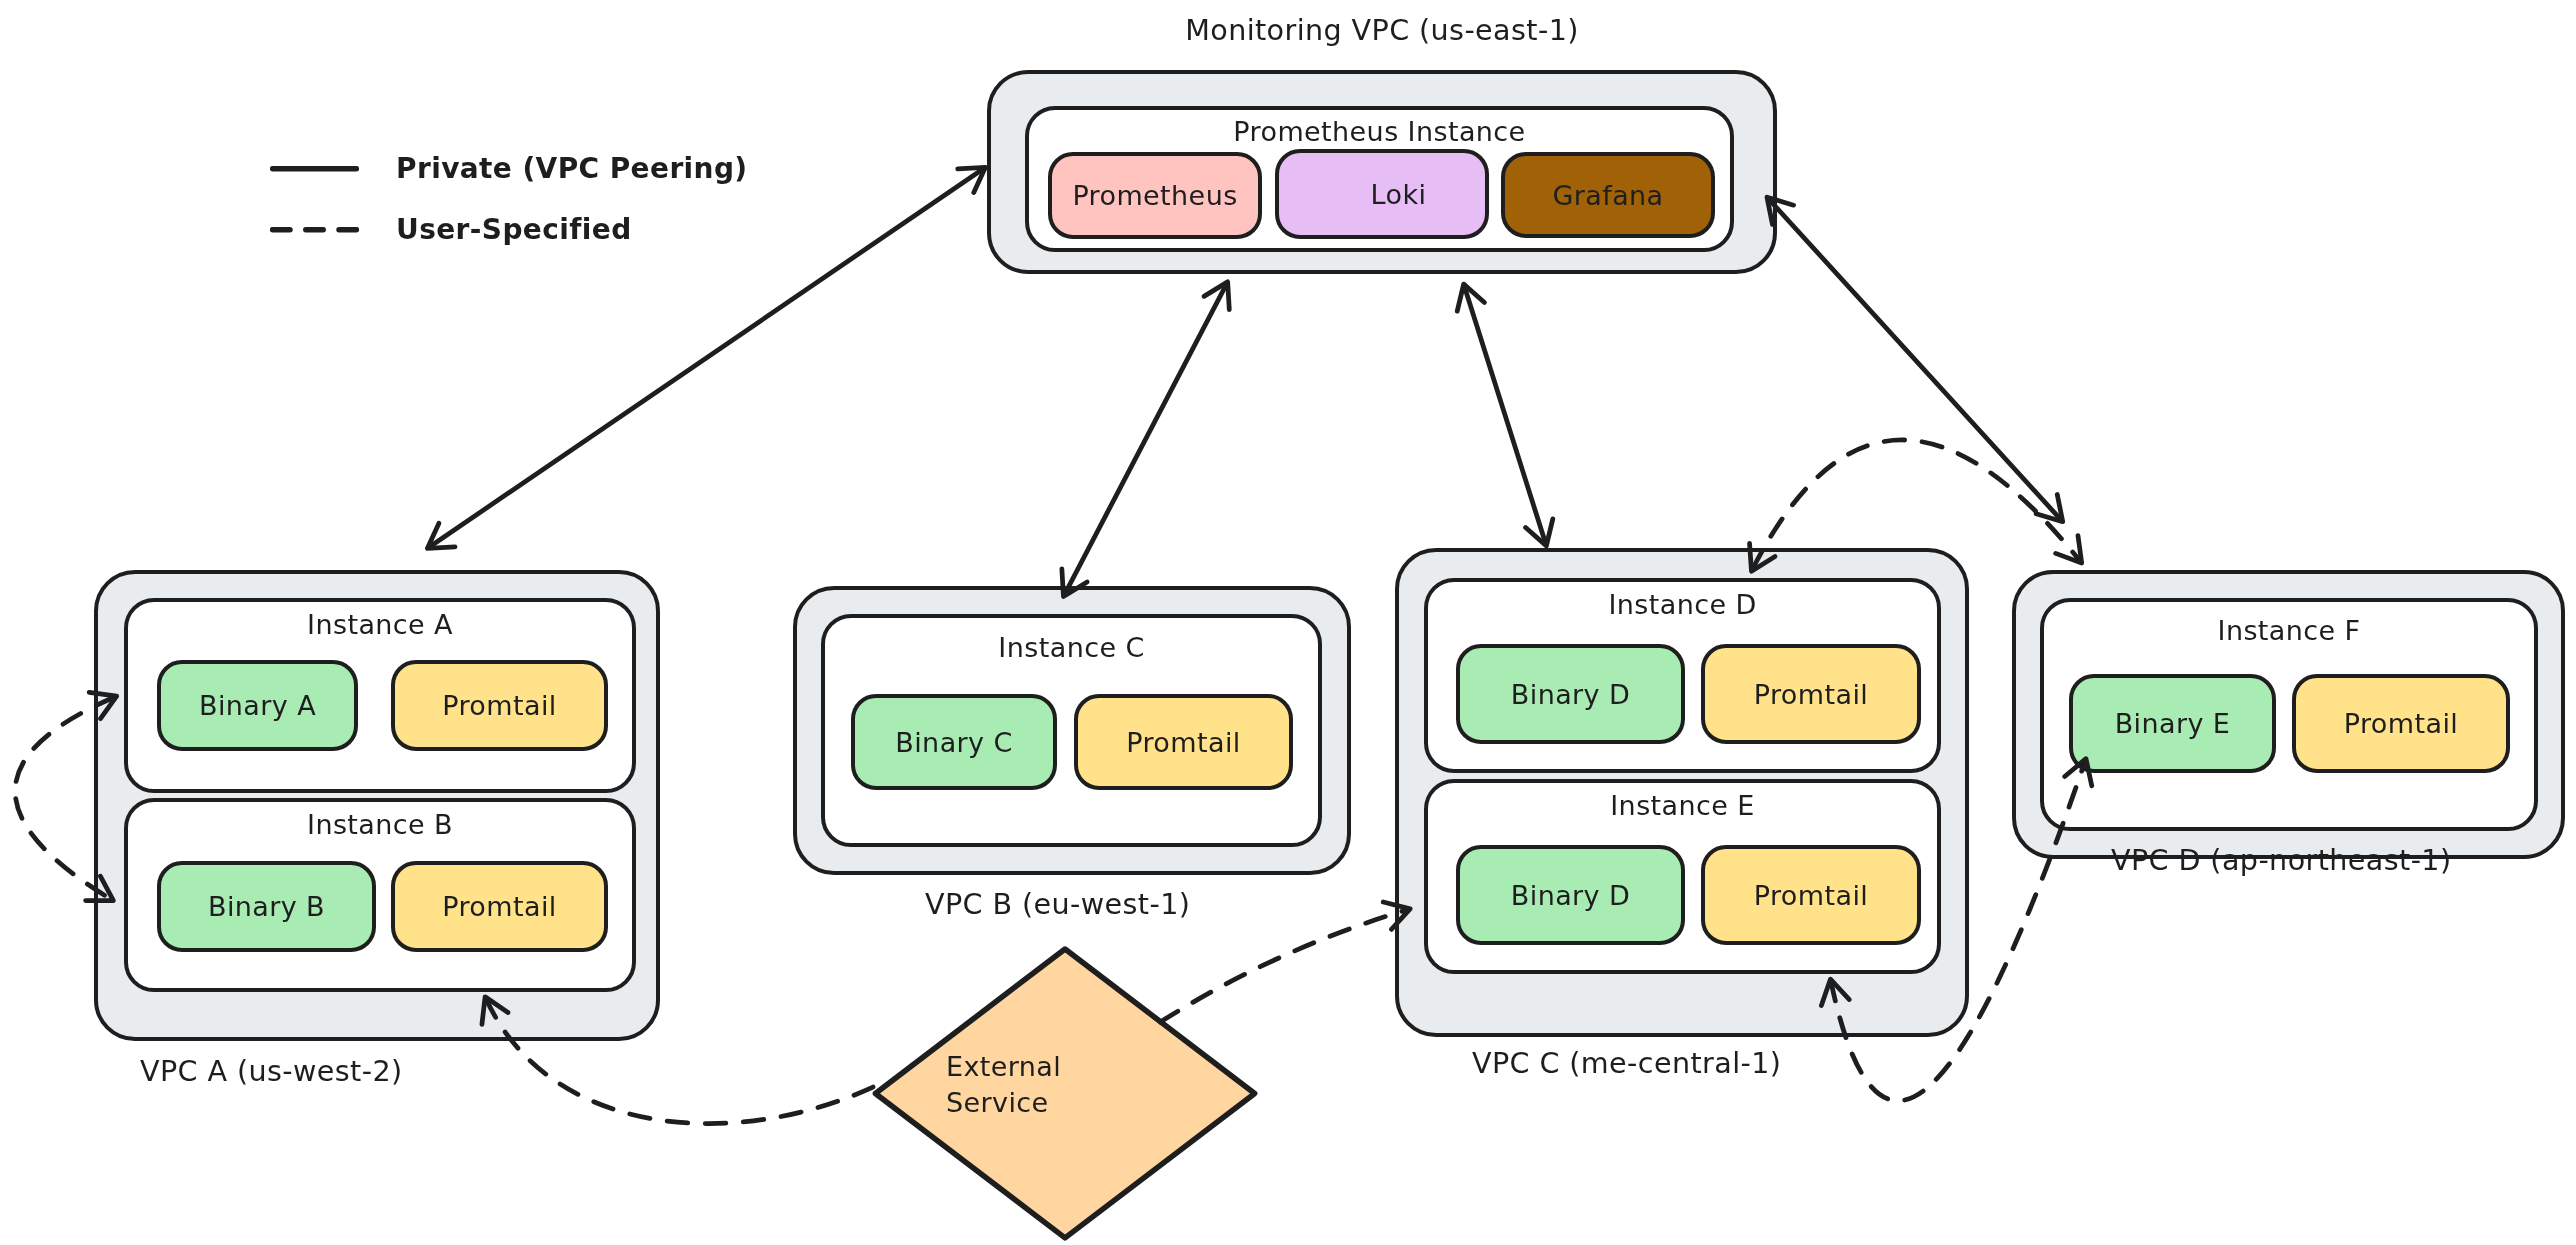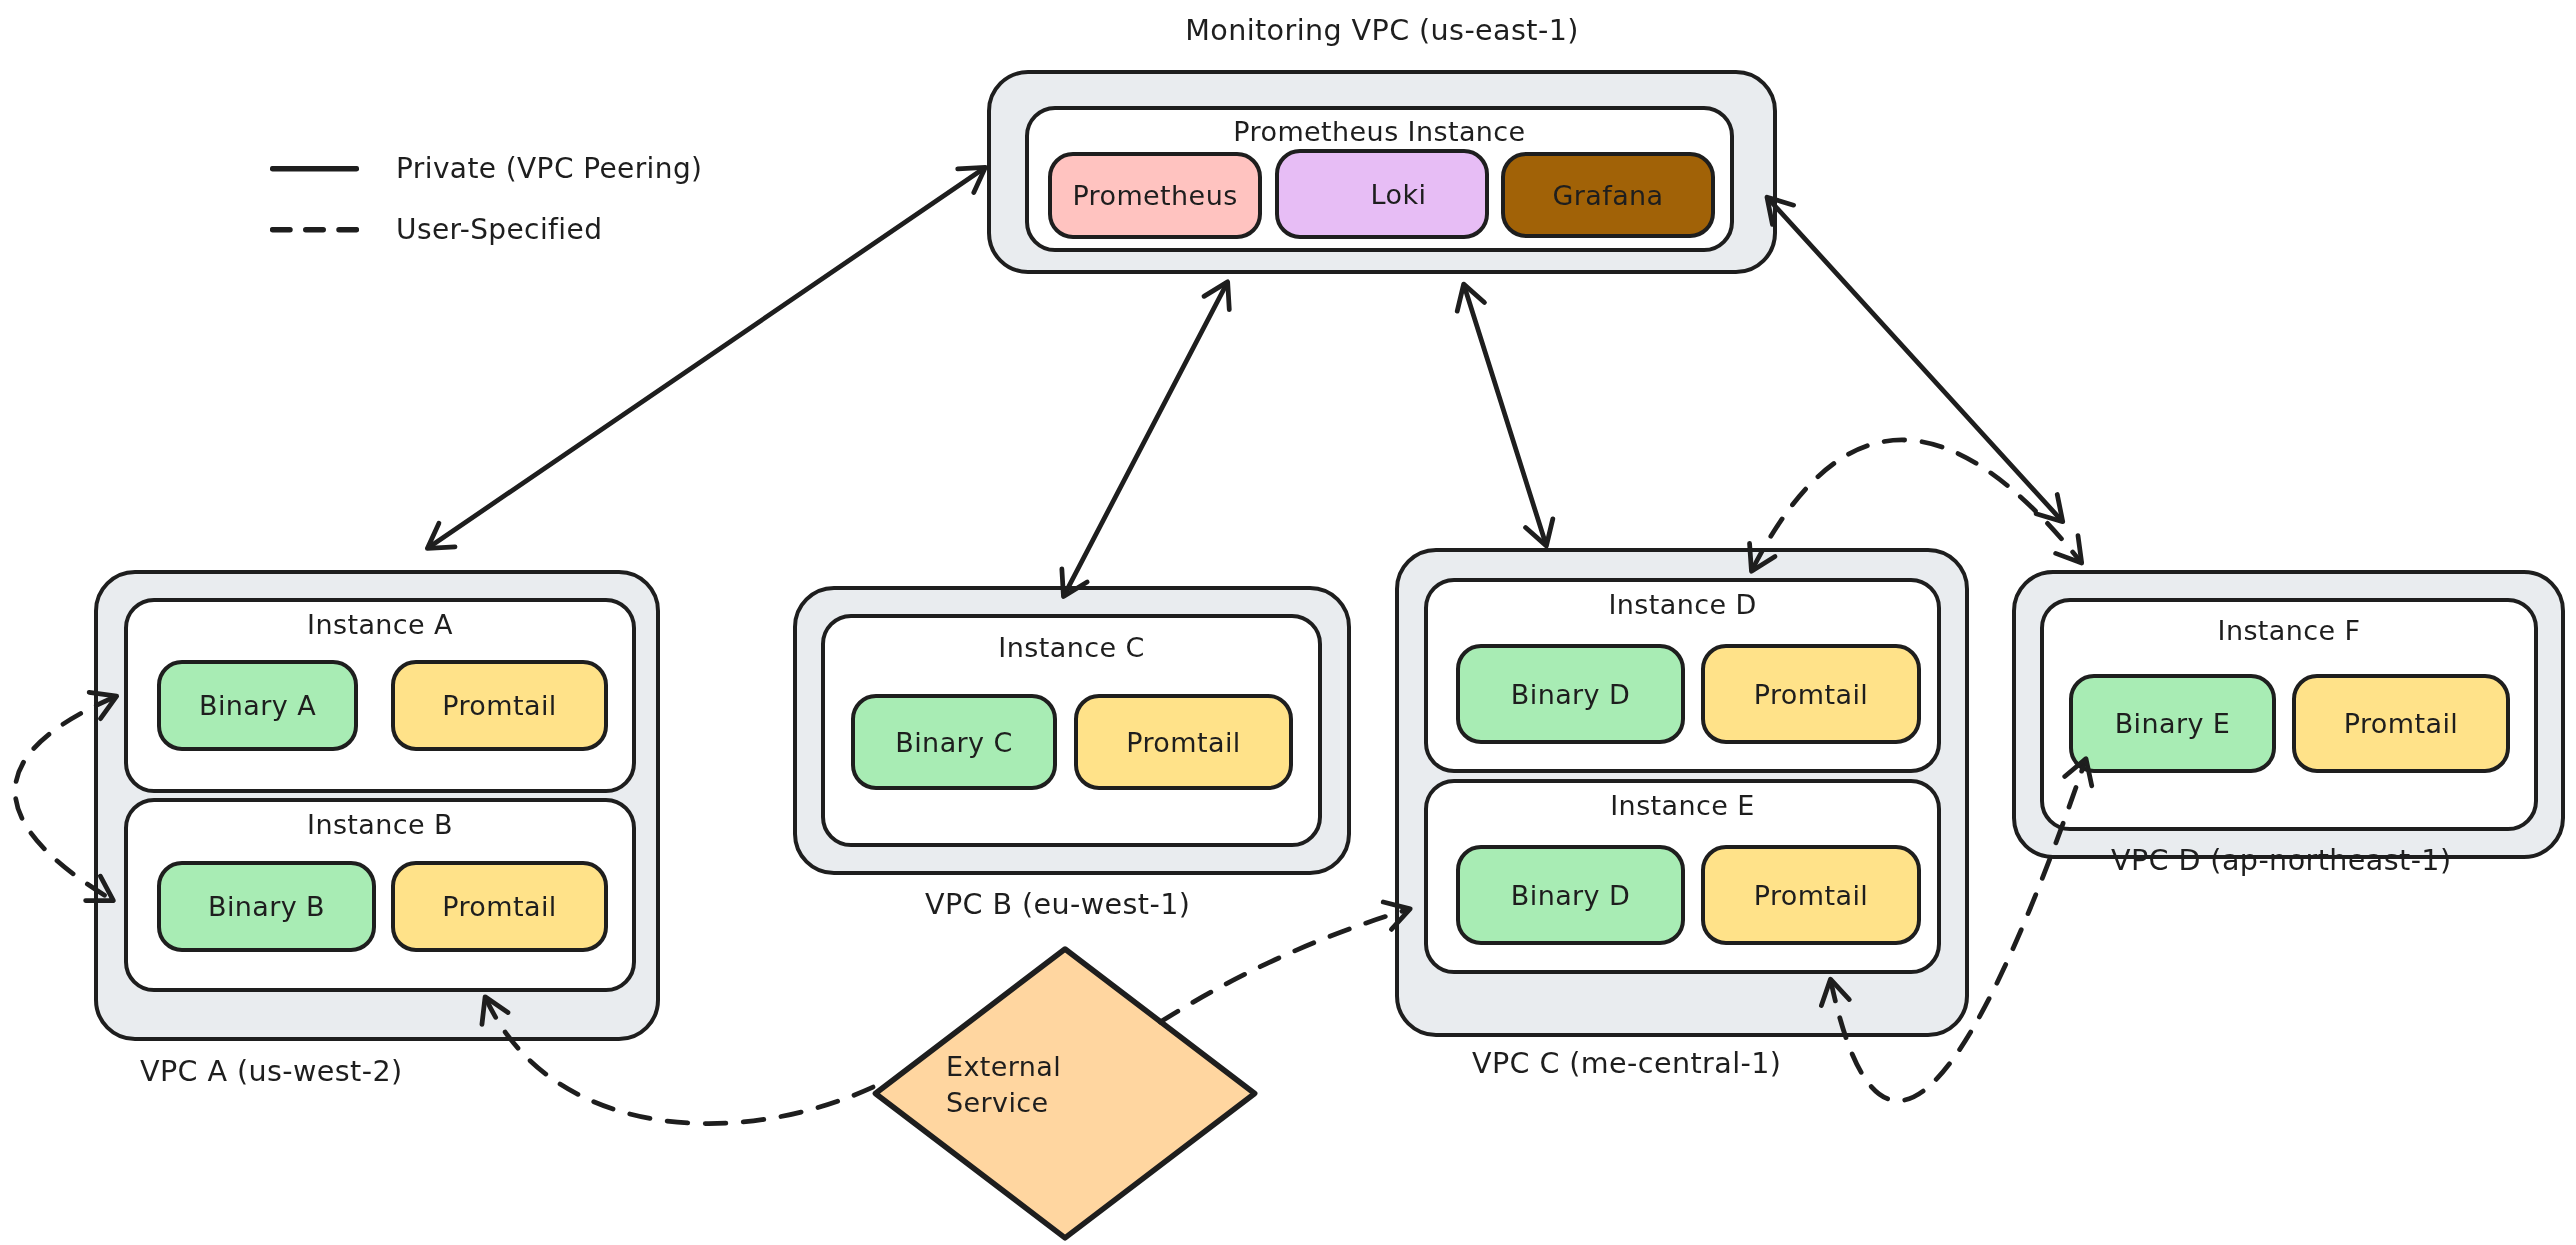--- a/index.html
+++ b/index.html
@@ -21,21 +21,21 @@
   }
   .chip.green{background:#a8ecb4;}
   .chip.yellow{background:#ffe289;}
   .chip.pink{background:#ffc3c0;}
   .chip.purple{background:#e7bdf5;padding-left:33px;}
   .chip.blue{background:#a16207;}
   .inst-title{position:absolute;text-align:center;font-size:27px;letter-spacing:0.4px;}
   .vpc-label{position:absolute;font-size:28.6px;letter-spacing:0.4px;white-space:nowrap;}
   .diagram-title{position:absolute;text-align:center;font-size:28.6px;letter-spacing:0.4px;}
   #arrow-layer{position:absolute;left:0;top:0;z-index:5;pointer-events:none;}
-  .legend-row{position:absolute;display:flex;align-items:center;gap:37px;}
+  .legend-row{position:absolute;display:flex;align-items:center;gap:37px;font-weight:bold;}
   .legend-label{font-size:28px;letter-spacing:0.4px;white-space:nowrap;}
   .ext-label{
     position:absolute;z-index:6;
     font-size:27px;line-height:1.35;letter-spacing:0.4px;
   }
 </style>
 </head>
 <body>
 
 <div id="canvas">

